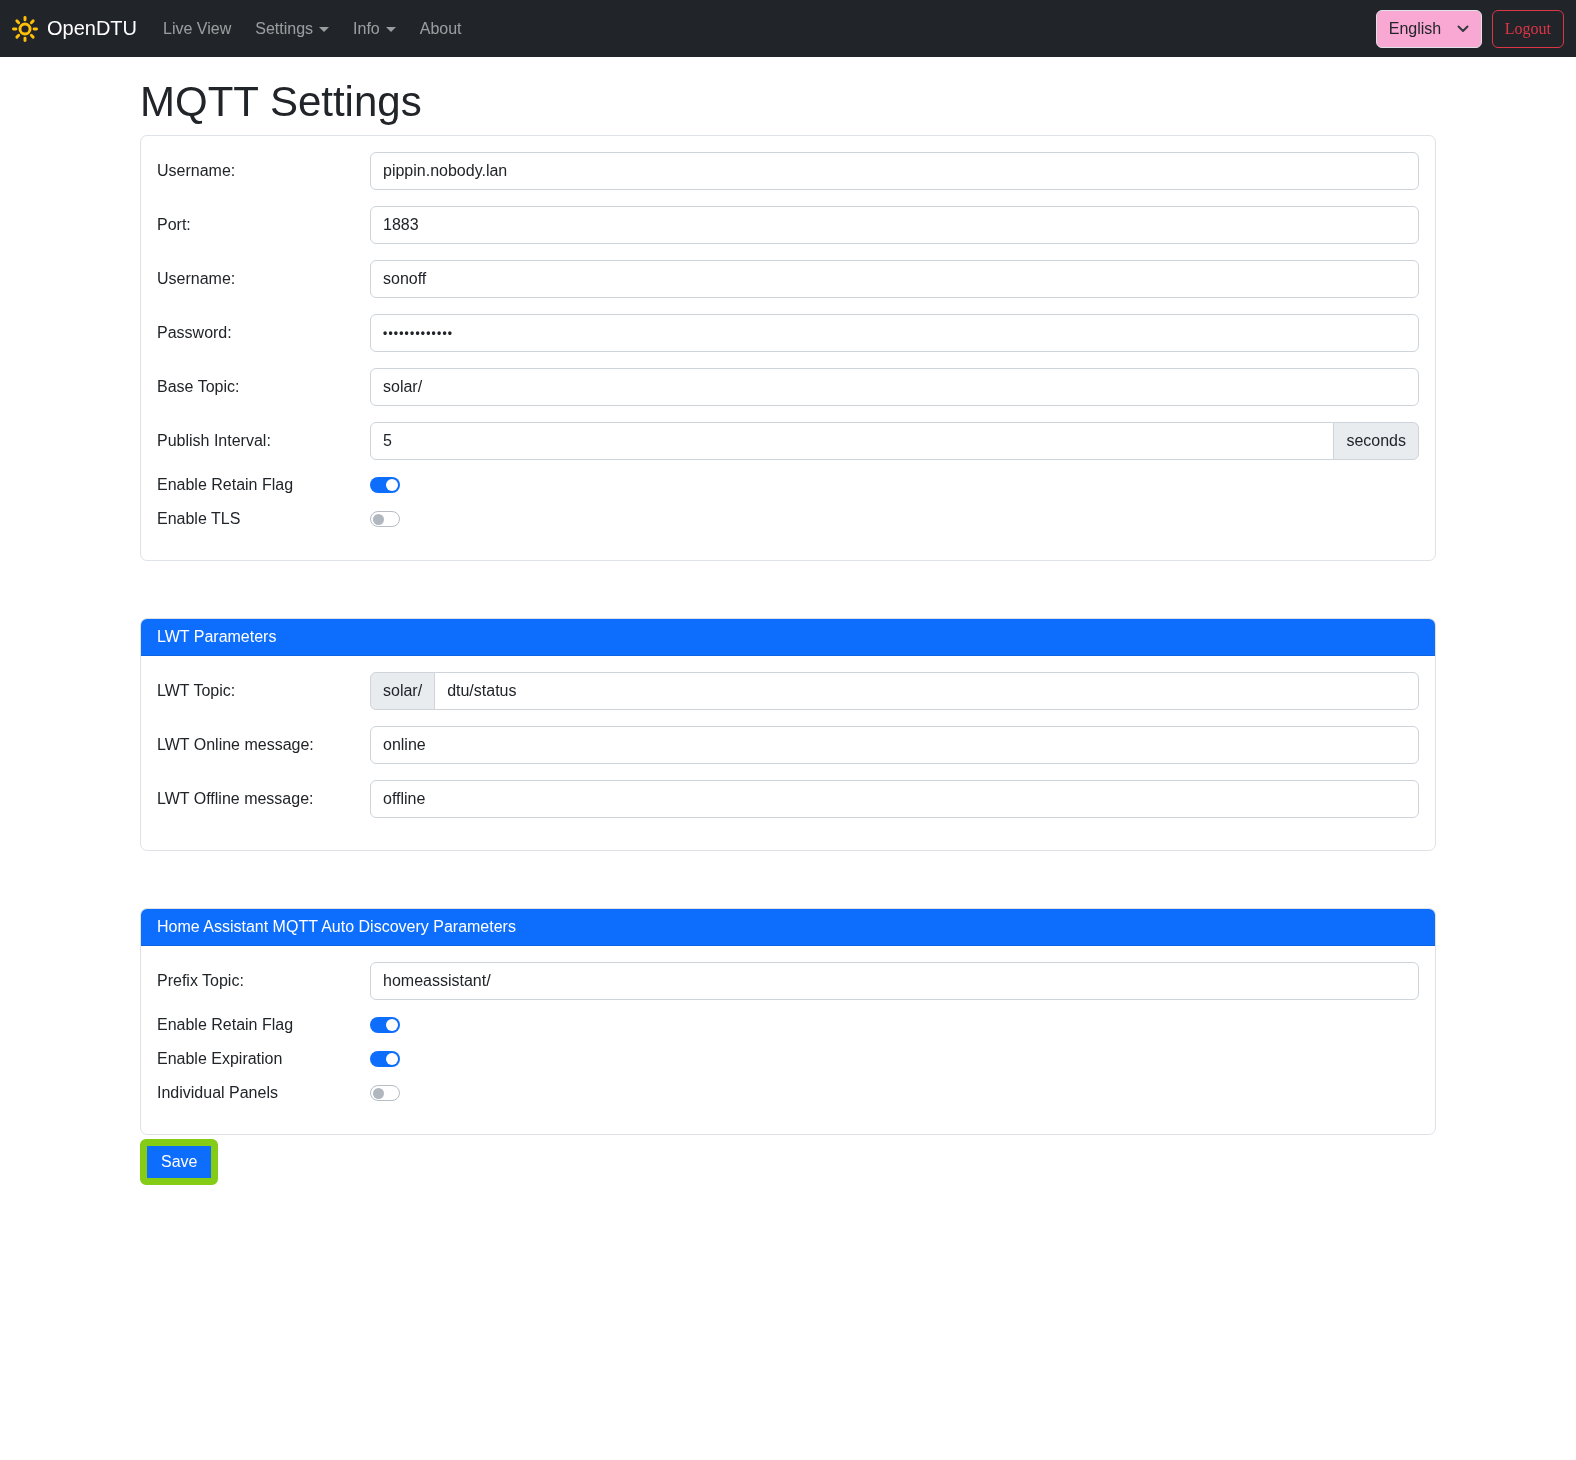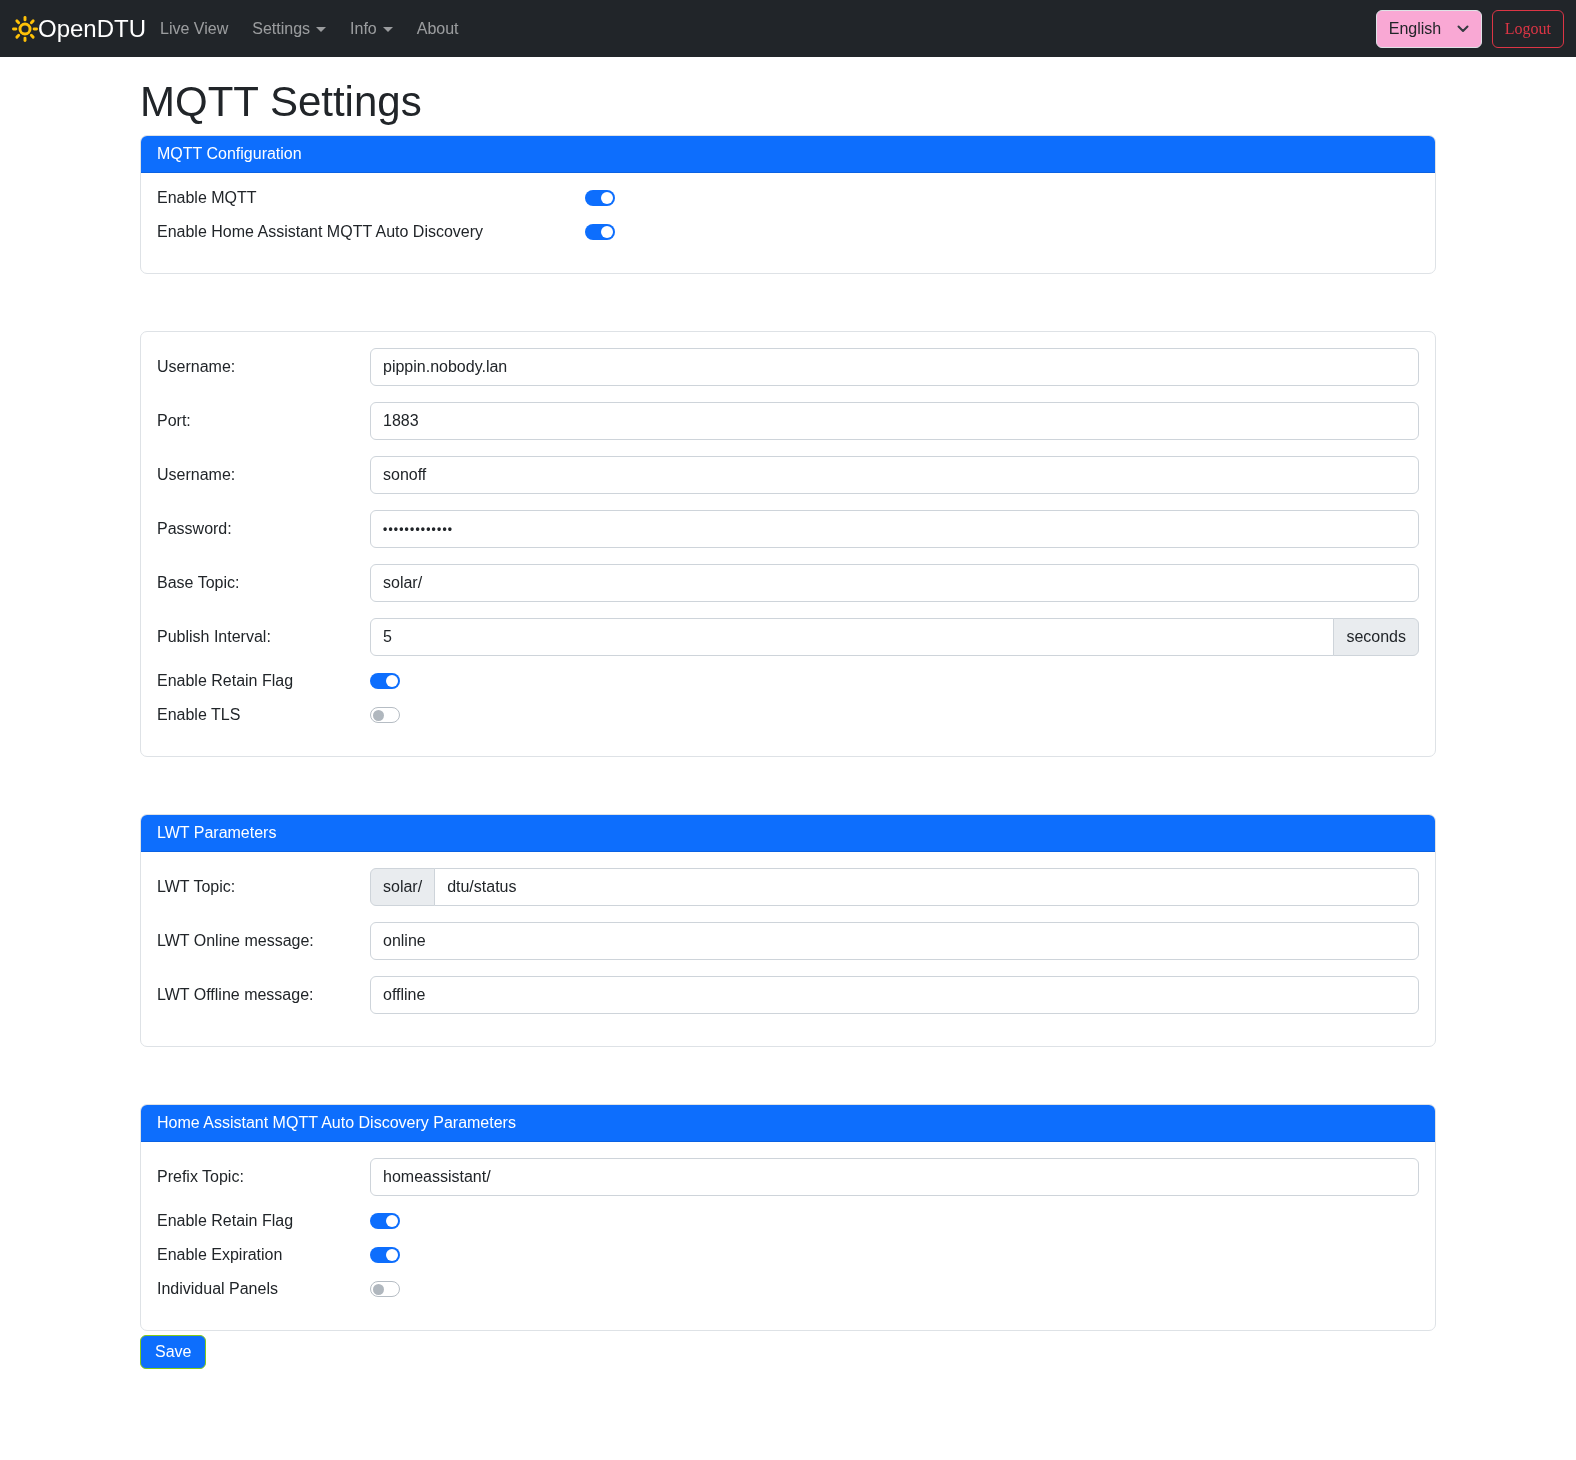--- a/index.html
+++ b/index.html
@@ -11,23 +11,23 @@
   }
 
   
   .navbar {
     height:57px; background:#212529;
     display:flex; align-items:center; justify-content:space-between;
     padding:0 12px;
   }
   .nav-left { display:flex; align-items:center; }
   .brand {
-    display:flex; align-items:center; 
-    color:#fff; font-size:24px; font-weight:500;
-    text-decoration:none; margin-right:2px; cursor:pointer;
+    display:flex; align-items:center; gap:9px;
+    color:#fff; font-size:20px; font-weight:500;
+    text-decoration:none; margin-right:14px; cursor:pointer;
   }
   .nav-links { display:flex; align-items:center; list-style:none; margin:0; padding:0; }
   .nav-link {
     color:rgba(255,255,255,0.55); font-size:16px;
     padding:8px 8px; margin:0 4px; cursor:pointer;
     display:flex; align-items:center; gap:6px;text-align:center;
   }
   .caret {
     width:0; height:0; display:inline-block;
     border-left:5px solid transparent; border-right:5px solid transparent;
@@ -102,21 +102,21 @@
     width:12px; height:12px; border-radius:50%; background:#fff;
   }
   .switch.off { background:#fff; border:1px solid #b6bdc4; }
   .switch.off::after {
     content:""; position:absolute; left:2px; top:1.5px;
     width:11px; height:11px; border-radius:50%; background:#b0b7be;
   }
 
   
   .save-btn {
-    background:#0d6efd; color:#fff; border:1px solid #84cc16; border-radius:6px;
+    background:#0d6efd; color:#fff; border:7px solid #84cc16; border-radius:6px;
     font-size:16px; font-family:inherit; padding:7px 14px; cursor:pointer;
     margin-bottom:22px;
   }
 </style>
 </head>
 <body>
 
 <nav class="navbar">
   <div class="nav-left">
     <a class="brand">
@@ -165,37 +165,20 @@
     </div>
     <button class="logout-btn">Logout</button>
   </div>
 </nav>
 
 <main class="container">
 
   <h1 class="page-title">MQTT Settings</h1>
 
   
-  <section class="card">
-    <div class="card-header">MQTT Configuration</div>
-    <div class="card-body">
-      <div class="form-row">
-        <div class="form-label wide">Enable MQTT</div>
-        <div class="form-field">
-          <span class="switch on"></span>
-        </div>
-      </div>
-      <div class="form-row">
-        <div class="form-label wide">Enable Home Assistant MQTT Auto Discovery</div>
-        <div class="form-field">
-          <span class="switch on"></span>
-        </div>
-      </div>
-    </div>
-  </section>
 
   
   <section class="card">
     <div class="card-body">
 
       <div class="form-row">
         <div class="form-label">Username:</div>
         <div class="form-field">
           <input class="text-input" type="text" value="pippin.nobody.lan" style="">
         </div>

